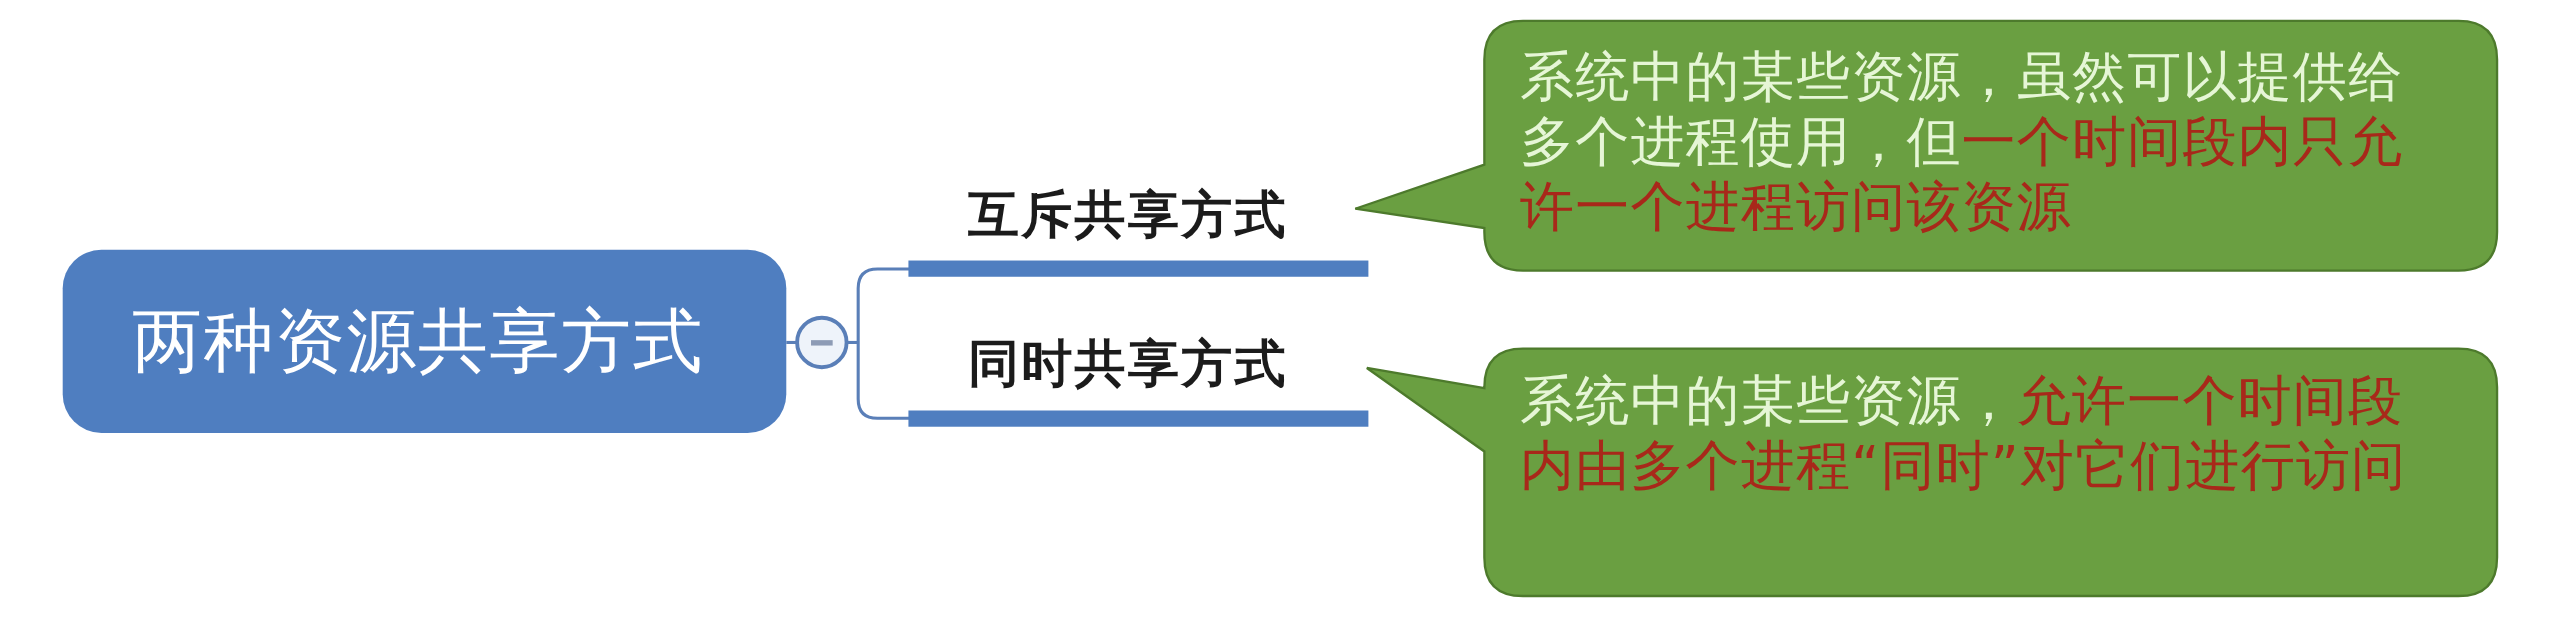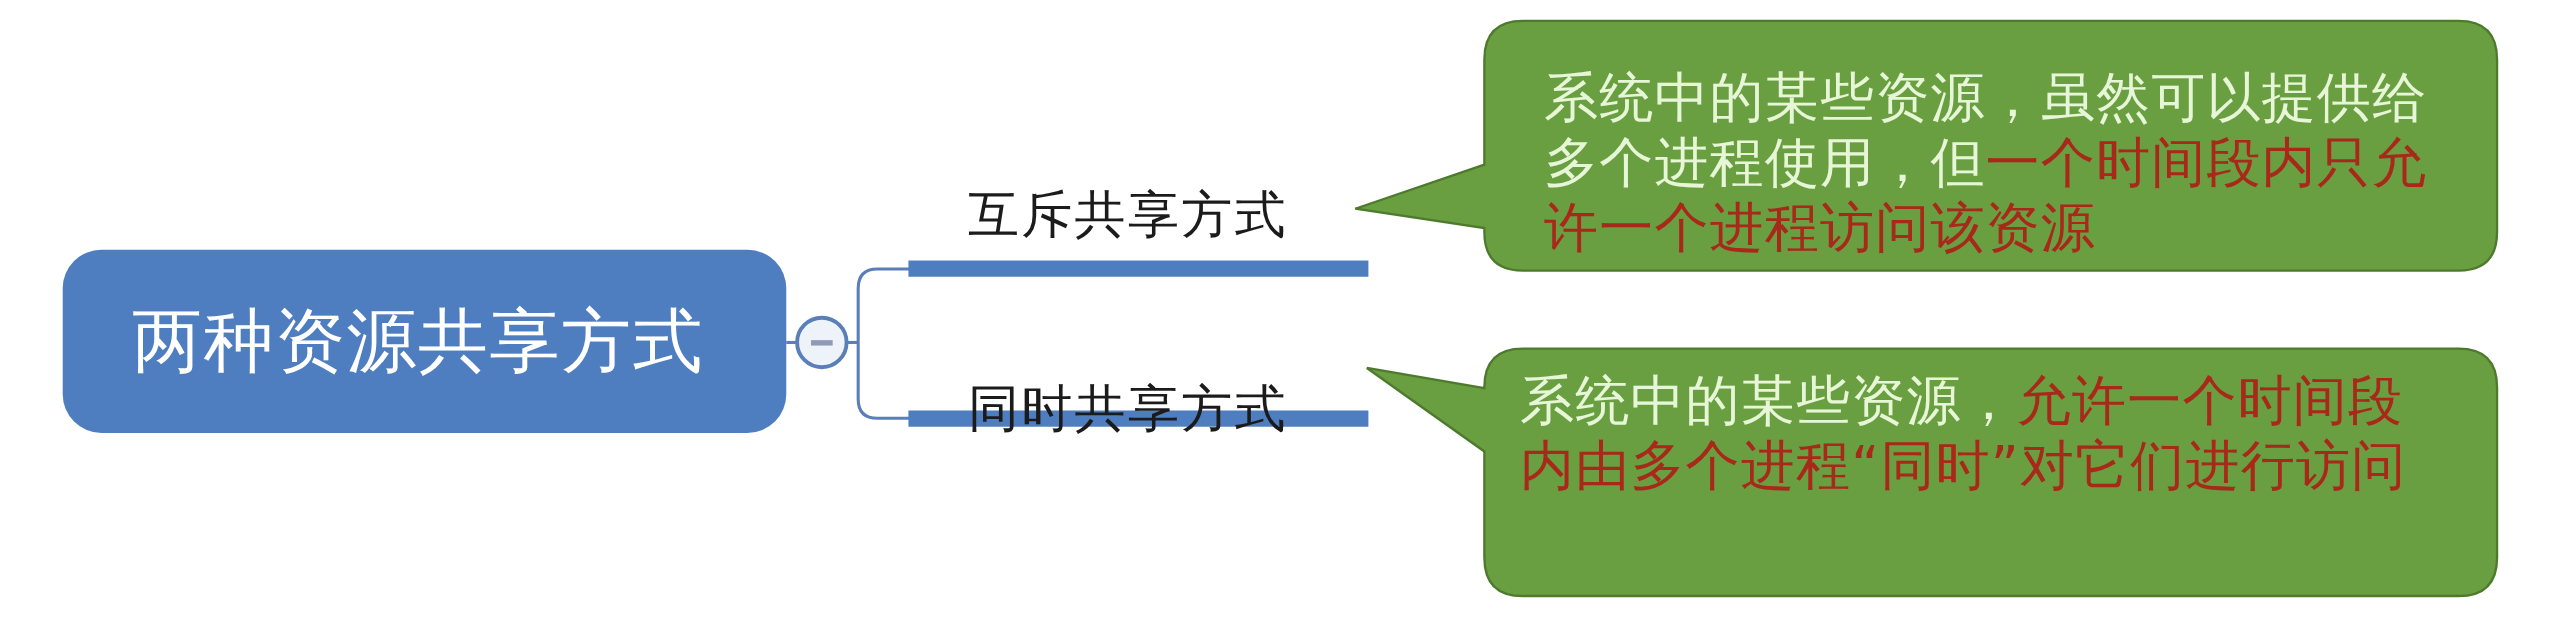--- a/index.html
+++ b/index.html
@@ -10,21 +10,21 @@
   }
   svg.shapes { position: absolute; left: 0; top: 0; }
   .root-text {
     position: absolute; left: 56px; top: 250px; width: 724px; height: 183px;
     display: flex; align-items: center; justify-content: center;
     color: #ffffff; font-weight: normal; font-size: 70px; letter-spacing: 1.5px;
     white-space: nowrap;
   }
   .branch-label {
     position: absolute; left: 968px; font-size: 51px; color: #1b1b1b;
-    font-weight: normal; letter-spacing: 2.3px; white-space: nowrap; line-height: 62px; text-align: right;
+    font-weight: bold; letter-spacing: 2.3px; white-space: nowrap; line-height: 62px; text-align: right;
   }
   .callout-text {
     position: absolute; left: 1520px; width: 928px;
     font-size: 54px; line-height: 65px; letter-spacing: 1.2px;
     color: #e6f6d6; word-break: break-all;
   }
   .hl { color: #a8281a; }
 </style>
 </head>
 <body>
@@ -47,18 +47,18 @@
   <rect x="1175" y="531" width="595" height="21" fill="#4f7ec0"></rect>
 
   <path d="M1970 27 L3180 27 Q3230 27 3230 77 L3230 300 Q3230 350 3180 350 L1970 350 Q1920 350 1920 300 L1920 295 L1753 270 L1920 213 L1920 77 Q1920 27 1970 27 Z" fill="#6a9f41" stroke="#4d7a2c" stroke-width="3"></path>
 
   <path d="M1970 451 L3180 451 Q3230 451 3230 501 L3230 721 Q3230 771 3180 771 L1970 771 Q1920 771 1920 721 L1920 584 L1768 476 L1920 502 L1920 501 Q1920 451 1970 451 Z" fill="#6a9f41" stroke="#4d7a2c" stroke-width="3"></path>
 </svg>
 
 <div class="root-text">两种资源共享方式</div>
 
 <div class="branch-label" style="top:184px;">互斥共享方式</div>
-<div class="branch-label" style="top:333px;margin-top:45px;">同时共享方式</div>
+<div class="branch-label" style="top:333px;">同时共享方式</div>
 
-<div class="callout-text" style="top:65px;margin-left:24px;"><span>系统中的某些资源，虽然可以提供给多个进程使用，但</span><span class="hl">一个时间段内只允许一个进程访问该资源</span></div>
+<div class="callout-text" style="top:44px;"><span>系统中的某些资源，虽然可以提供给多个进程使用，但</span><span class="hl">一个时间段内只允许一个进程访问该资源</span></div>
 
 <div class="callout-text" style="top:368px;"><span>系统中的某些资源，</span><span class="hl">允许一个时间段内由多个进程“同时”对它们进行访问</span></div>
 
 
 </body></html>

